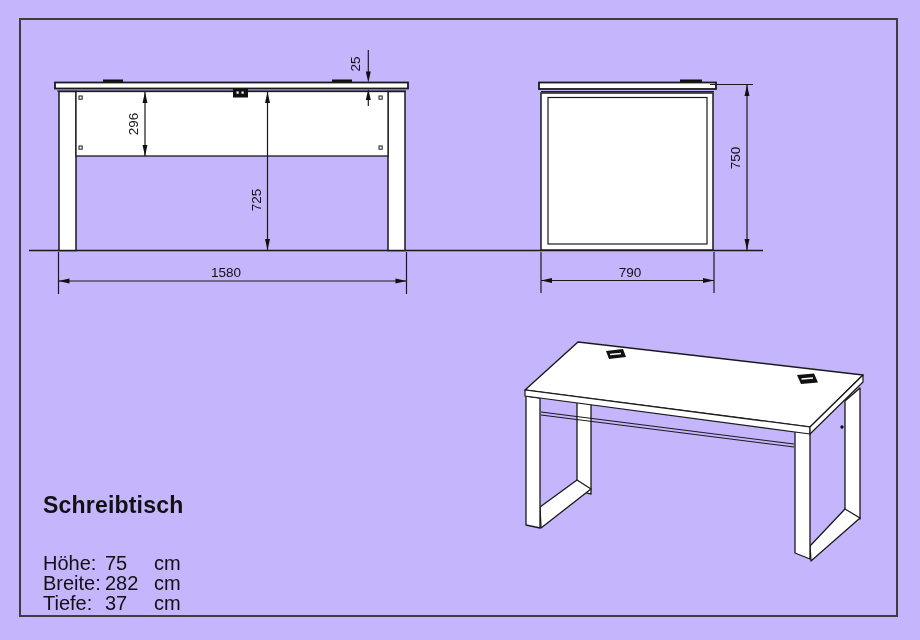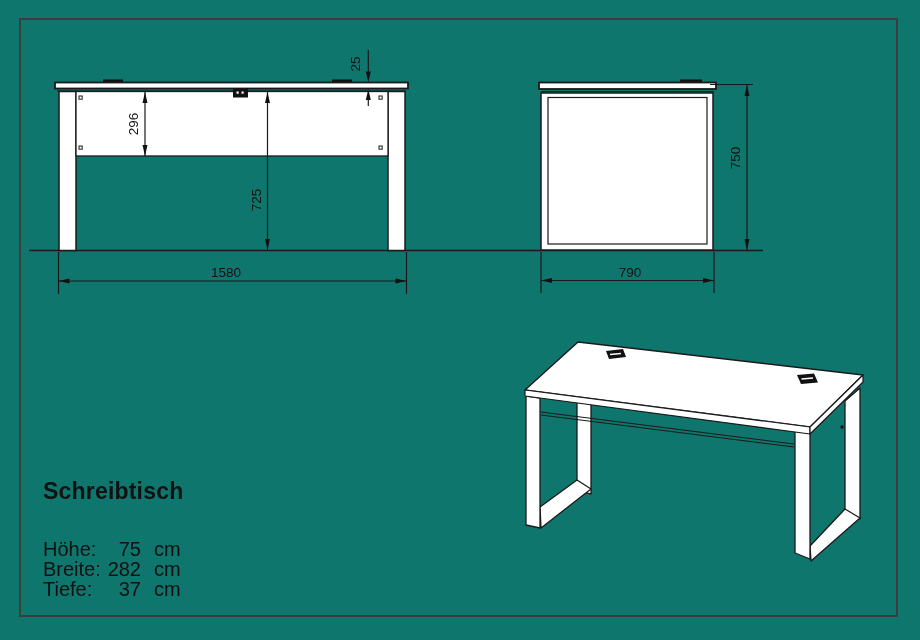--- a/index.html
+++ b/index.html
@@ -1,37 +1,37 @@
 <!DOCTYPE html>
 <html><head>
 <meta charset="utf-8">
 <style>
   html,body{margin:0;padding:0;background:#fff;}
   .page{
-    position:relative;width:920px;height:640px;background:#0f766e;
+    position:relative;width:920px;height:640px;background:#c4b5fd;
     font-family:"Liberation Sans", sans-serif;color:#111;overflow:hidden;
   }
   .sheet-border{
     position:absolute;left:19px;top:18px;width:879px;height:599px;
     border:2px solid #3d3d3d;box-sizing:border-box;
   }
   svg{position:absolute;left:0;top:0;}
   svg .ln{stroke:#1a1a1a;fill:none;}
   svg .fillw{fill:#ffffff;stroke:#1a1a1a;}
   svg .solid{fill:#111;stroke:none;}
   svg text{font-family:"Liberation Sans",sans-serif;font-size:13.5px;fill:#111;}
   .info{
     position:absolute;left:43px;top:478px;width:260px;
   }
   .info h1{
-    font-size:23px;font-weight:bold;margin:0 0 34px 0;letter-spacing:.2px;
+    font-size:23px;font-weight:bold;margin:14px 0 34px 0;letter-spacing:.2px;
   }
   .spec-row{display:flex;font-size:20px;line-height:20px;}
   .spec-label{width:62px;}
-  .spec-value{width:36px;text-align:right;}
+  .spec-value{width:36px;text-align:left;}
   .spec-unit{margin-left:13px;}
 </style>
 </head>
 <body>
 
 <div class="page">
   <div class="sheet-border"></div>
 
   <svg width="920" height="640" viewBox="0 0 920 640">
 

